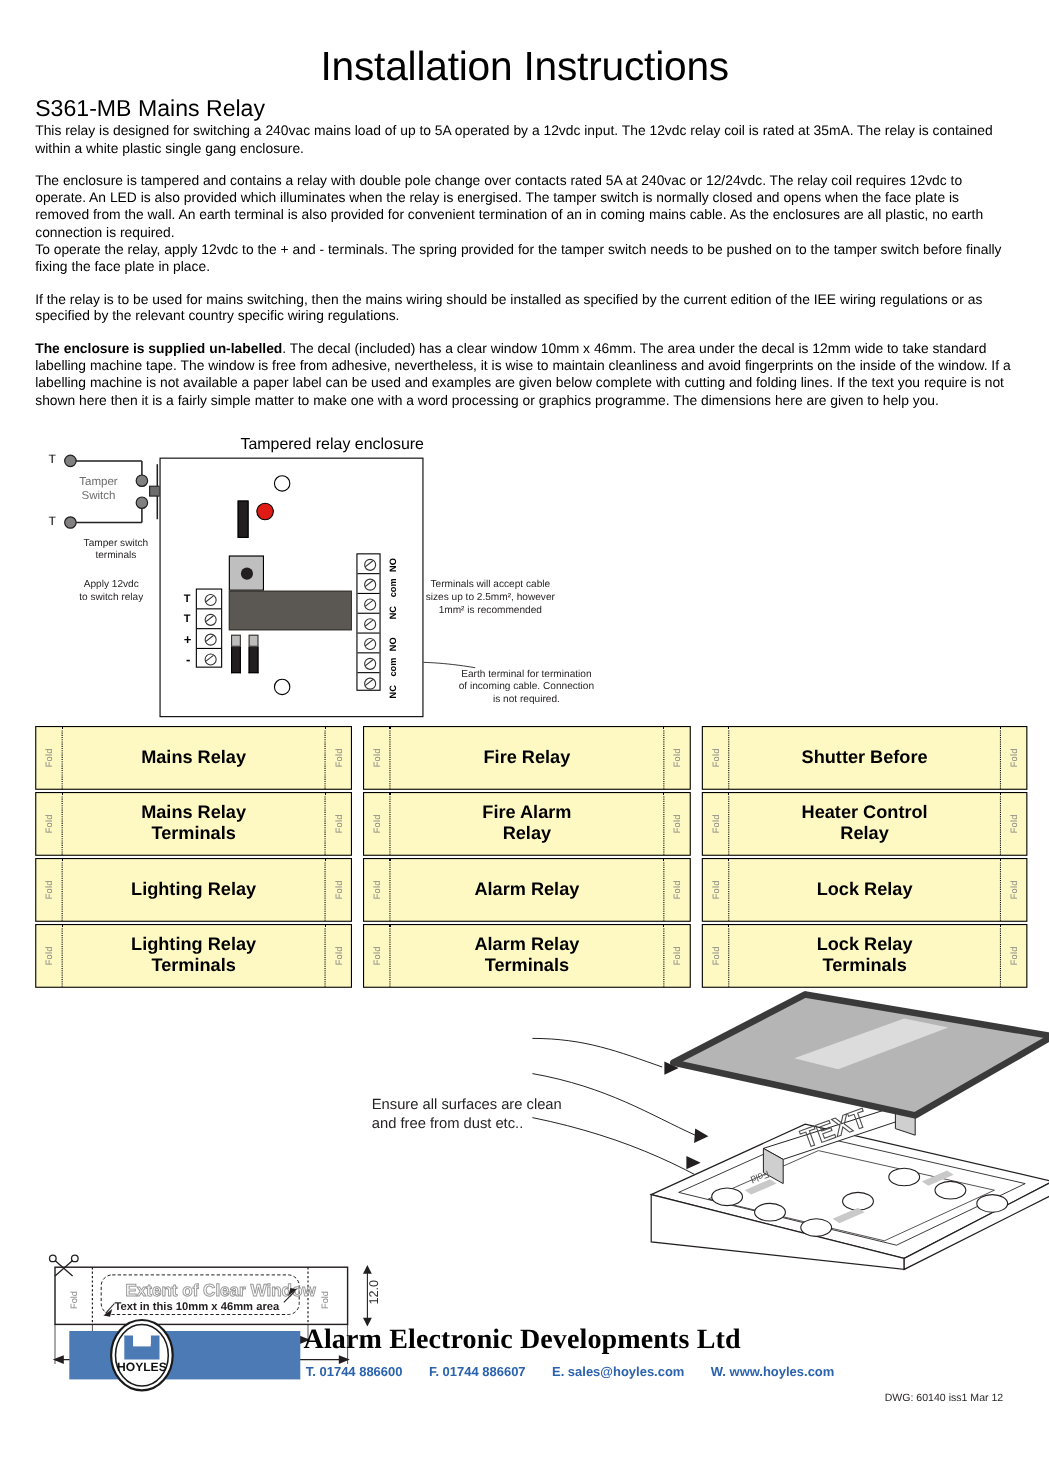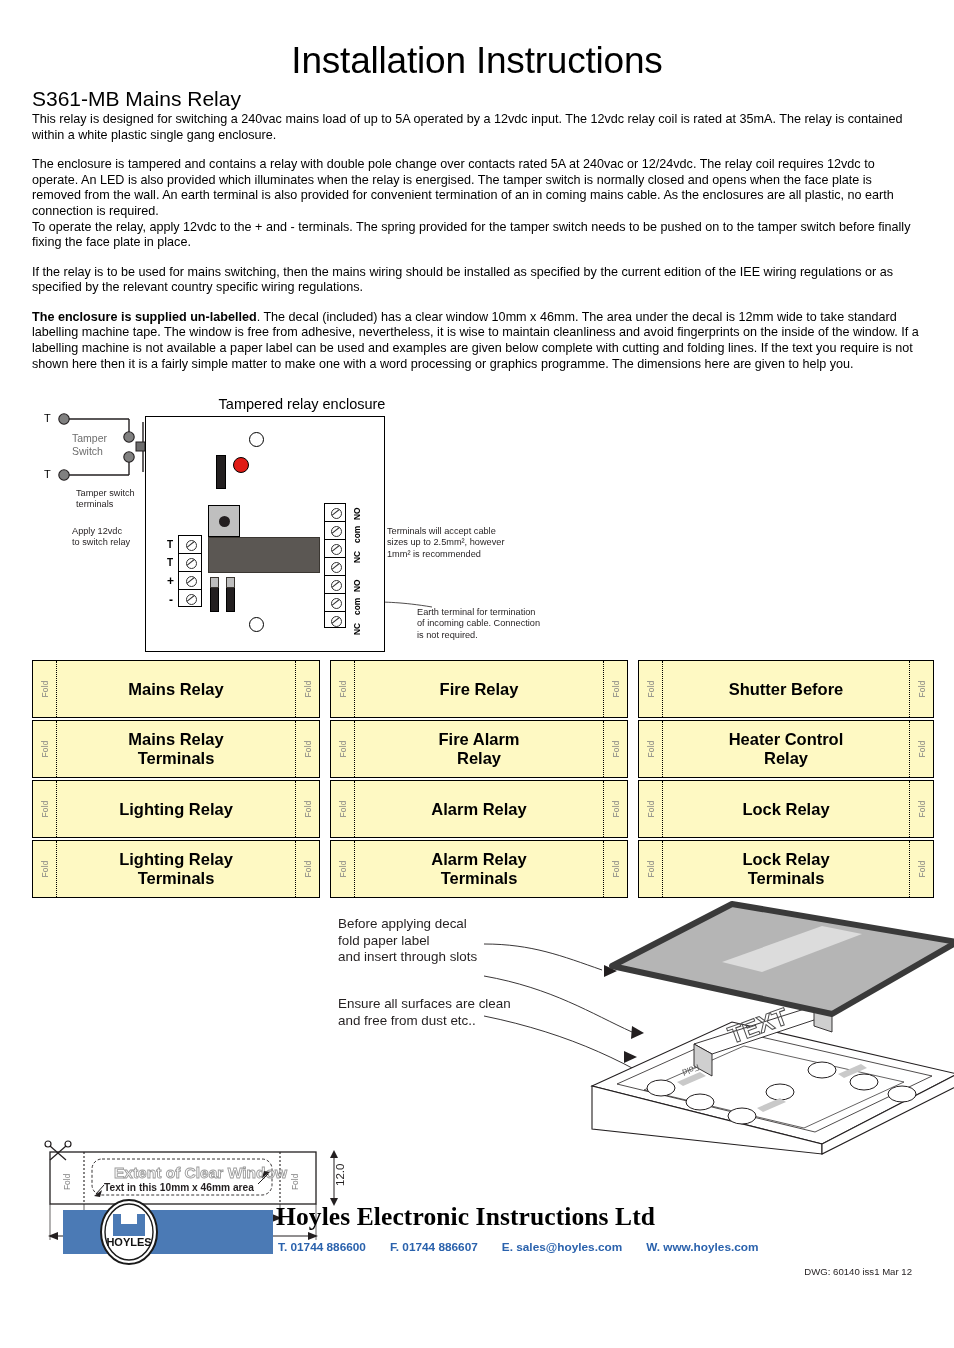--- a/index.html
+++ b/index.html
@@ -72,21 +72,21 @@
     z-index:2;
   }
   .pin-lbl {
     position:absolute; font-size:9.5px; font-weight:bold; font-family:"Liberation Sans",sans-serif;
   }
   .vlab {
     position:absolute; font-size:8.4px; font-weight:bold; white-space:nowrap;
     transform: rotate(-90deg); transform-origin: 0 0;
   }
   .ann {
-    position:absolute; font-size:9.2px; line-height:11.2px; color:#231f20;
+    position:absolute; font-size:9.2px; line-height:11.2px; color:#231f20;text-align:center;
   }
   .ann-grey { color:#6d6d6d; }
   .diagram-wrap svg.overlay {
     position:absolute; left:0; top:0; width:600px; height:262px; overflow:visible;
   }
   .fuse { position:absolute; width:9px; }
   .fuse .top { height:11px; background:#bdbdbd; border:1px solid #3a3631; }
   .fuse .bot { height:24px; background:#231f20; border:1px solid #000; border-top:none; }
 
   
@@ -388,23 +388,20 @@
         <div class="ctext">Lock Relay
 Terminals</div>
         <div class="fold r">
             <span>Fold</span>
           </div>
       </div>
     </div>
   </div>
 
   <div class="illus">
-    <div class="illus-text" style="left:306px; top:12px; white-space:pre-line;">Before applying decal
-fold paper label
-and insert through slots</div>
     <div class="illus-text" style="left:306px; top:92px; white-space:pre-line;">Ensure all surfaces are clean
 and free from dust etc..</div>
 
     <svg viewBox="0 0 954 250">
 
       <g stroke="#231f20" stroke-width="0.9" fill="none">
         <path d="M452,40 C500,40 530,52 570,66"></path>
         <path d="M452,72 C520,84 560,110 600,128"></path>
         <path d="M452,112 C540,130 600,160 660,200"></path>
       </g>
@@ -508,21 +505,21 @@
     <div class="logo-wrap">
       <div class="logo-band"></div>
       <svg class="logo-badge" viewBox="0 0 68 68">
         <ellipse cx="34" cy="34" rx="28" ry="32" fill="#ffffff" stroke="#1a1a1a" stroke-width="2"></ellipse>
         <ellipse cx="34" cy="34" rx="24" ry="28" fill="#ffffff" stroke="#1a1a1a" stroke-width="1.4"></ellipse>
         <path d="M18 16 h8 v8 h16 v-8 h8 v22 h-32 z" fill="#4b7ab5"></path>
         <rect x="26" y="16" width="16" height="10" fill="#ffffff"></rect>
         <text x="34" y="48" text-anchor="middle" font-family="Liberation Sans, sans-serif" font-size="11" font-weight="bold" fill="#111">HOYLES</text>
       </svg>
     </div>
-    <div class="company">Hoyles Electronic Instructions Ltd</div>
+    <div class="company">Alarm Electronic Developments Ltd</div>
     <div class="contacts">
       <span>T. 01744 886600</span>
       <span>F. 01744 886607</span>
       <span>E. sales@hoyles.com</span>
       <span>W. www.hoyles.com</span>
     </div>
     <div class="dwg">DWG: 60140 iss1 Mar 12</div>
   </div>
 
 </div>

